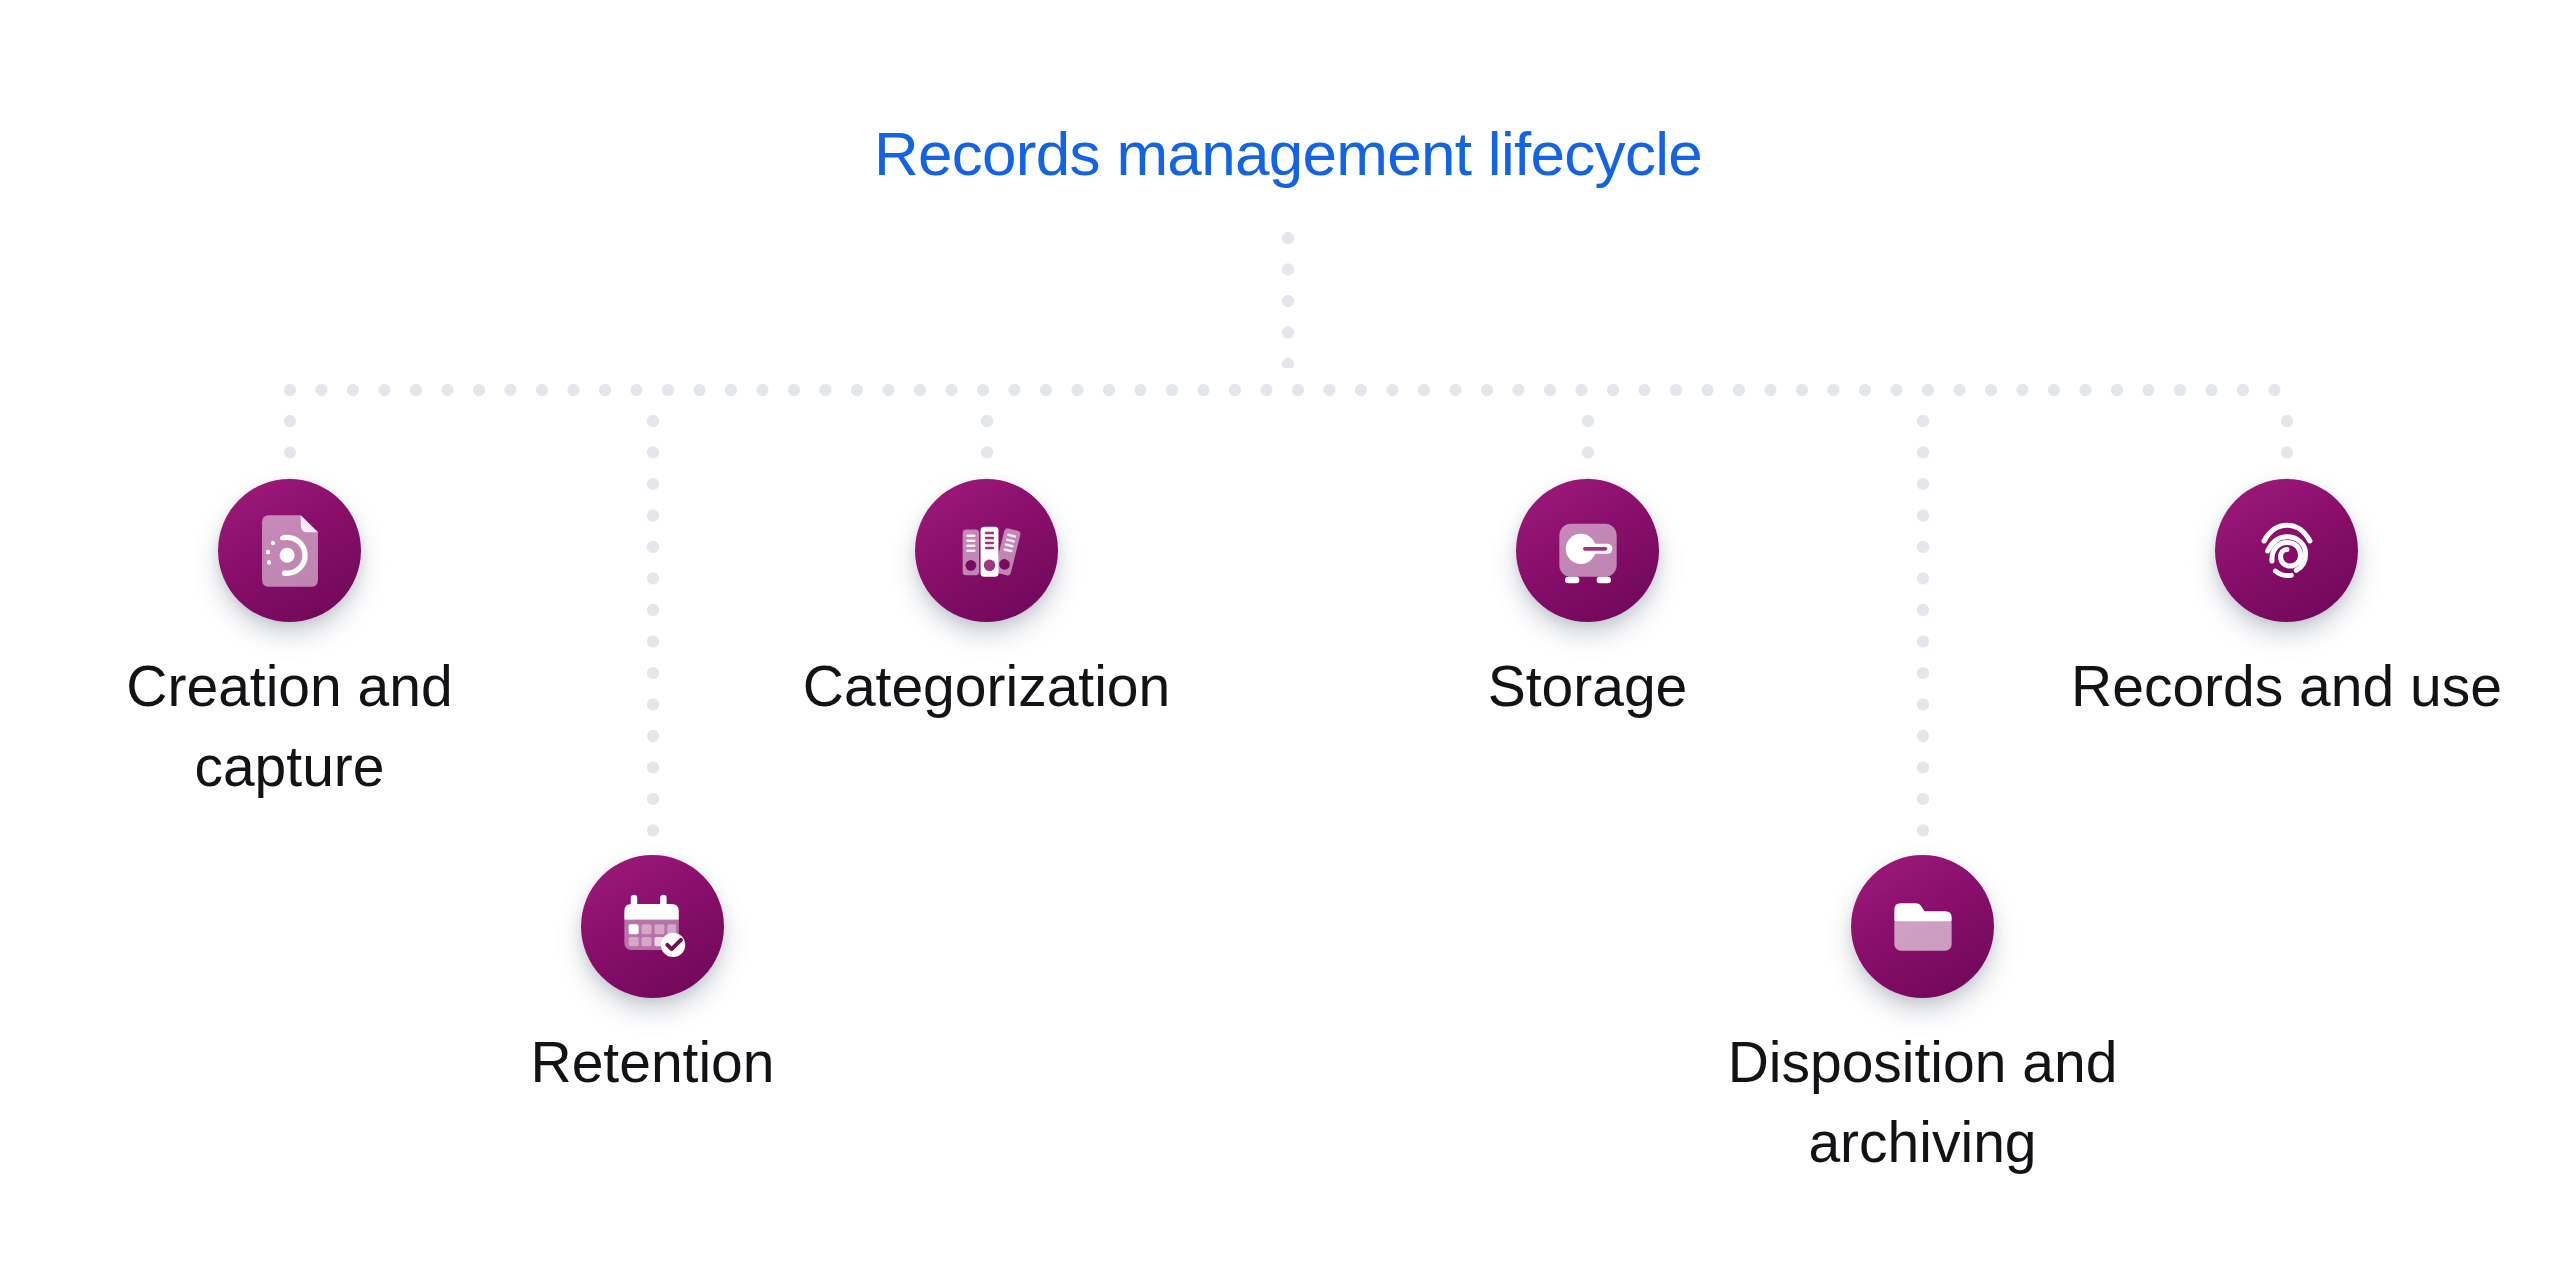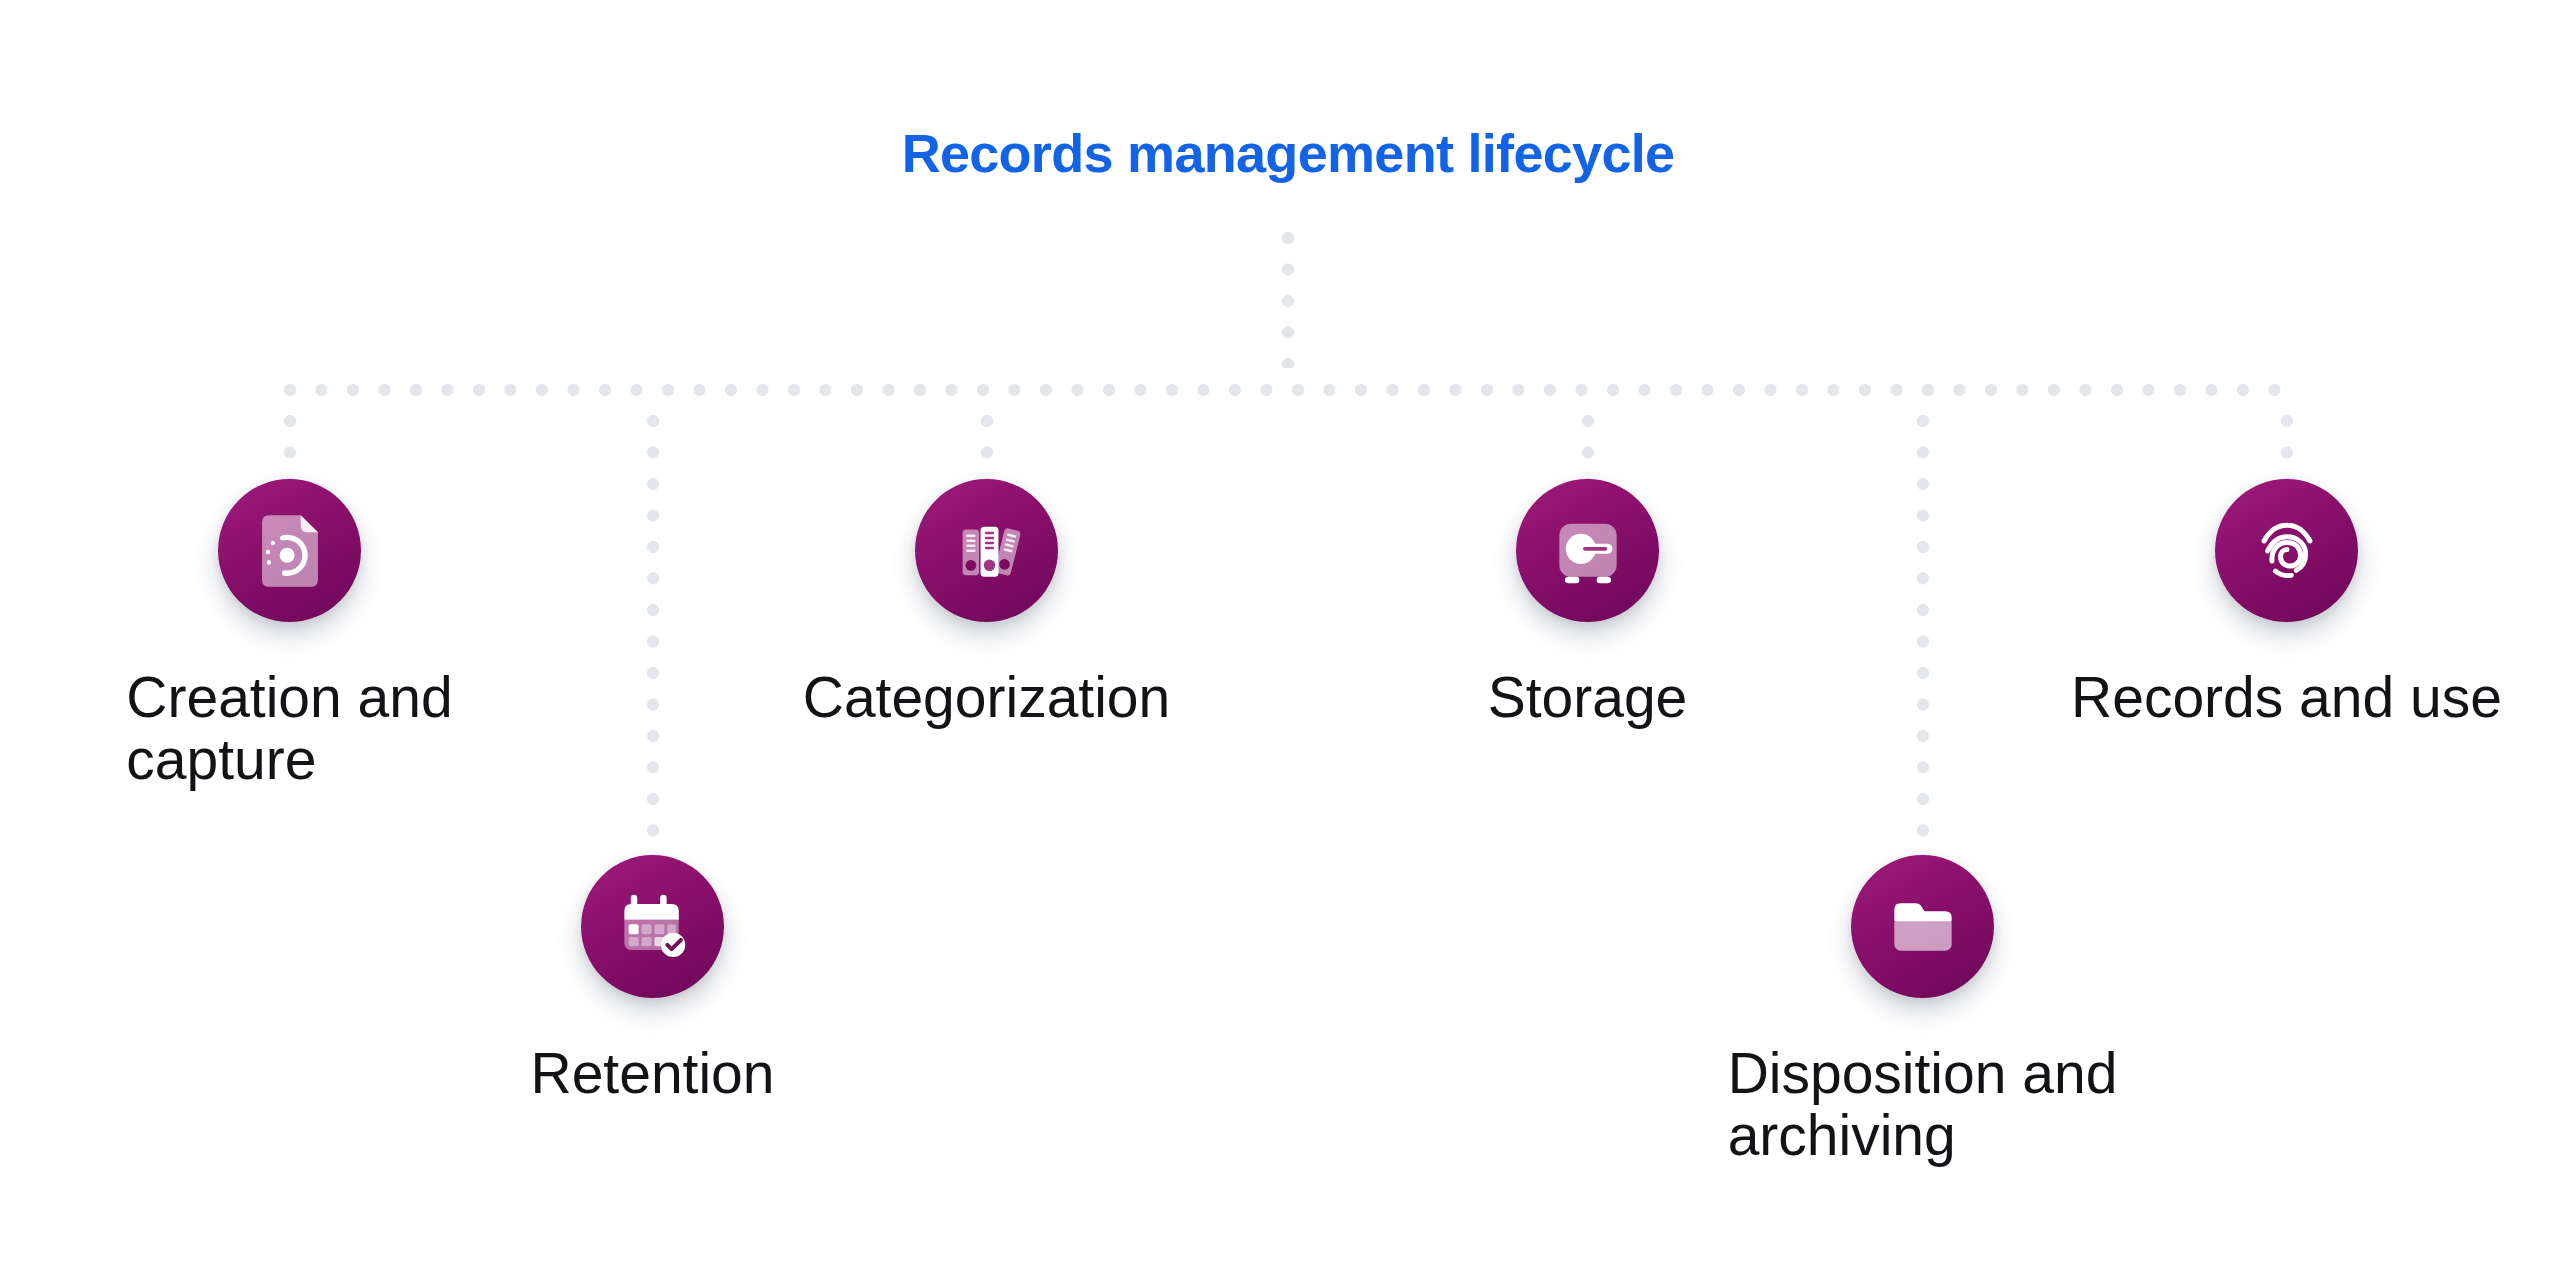--- a/index.html
+++ b/index.html
@@ -2,21 +2,21 @@
 <html style="font-size:11.4px"><head>
 <meta charset="utf-8">
 <style>
   html,body{margin:0;padding:0;background:#fff;}
   .canvas{
     position:relative;width:2576px;height:1276px;background:#FFFFFF;overflow:hidden;
     font-family:"Liberation Sans", sans-serif;
   }
   .title{
     position:absolute;top:107px;left:0;width:2576px;margin:0;
-    text-align:center;font-size:54px;line-height:93px;font-weight:700;
+    text-align:center;font-size:62px;line-height:93px;font-weight:400;
     color:#1263E6;letter-spacing:-0.7px;
   }
   
   .dots{position:absolute;z-index:1;}
   .dots-h{
     height:12px;background-repeat:repeat-x;background-size:31.5px 12px;
     background-image:radial-gradient(circle at 6px 6px,#E3E6EA 5.7px,rgba(227,230,234,0) 6.4px);
   }
   .dots-v{
     width:12px;background-repeat:repeat-y;background-size:12px 31.5px;
@@ -39,22 +39,22 @@
   .n5{left:1672px;top:855px;}
   .n6{left:2036px;top:479px;}
   .bubble{
     width:143px;height:143px;border-radius:50%;
     background:linear-gradient(150deg,#A01C7C 0%,#8A0F6C 42%,#6C0757 100%);
     box-shadow:0 13px 24px rgba(99,110,128,0.30), 0 3.6px 8.6px rgba(99,110,128,0.14);
     display:flex;align-items:center;justify-content:center;
   }
   .bubble svg{display:block;}
   .label{
-    margin-top:44px;text-align:left;white-space:pre-line;
-    font-size:57px;line-height:62px;font-weight:500;color:#121316;
+    margin-top:24px;text-align:center;white-space:pre-line;
+    font-size:57px;line-height:80px;font-weight:500;color:#121316;
   }
 </style>
 </head>
 <body>
 
 <div class="canvas">
 
   <h1 class="title">Records management lifecycle</h1>
 
   <div class="dots dots-v stub"></div>

